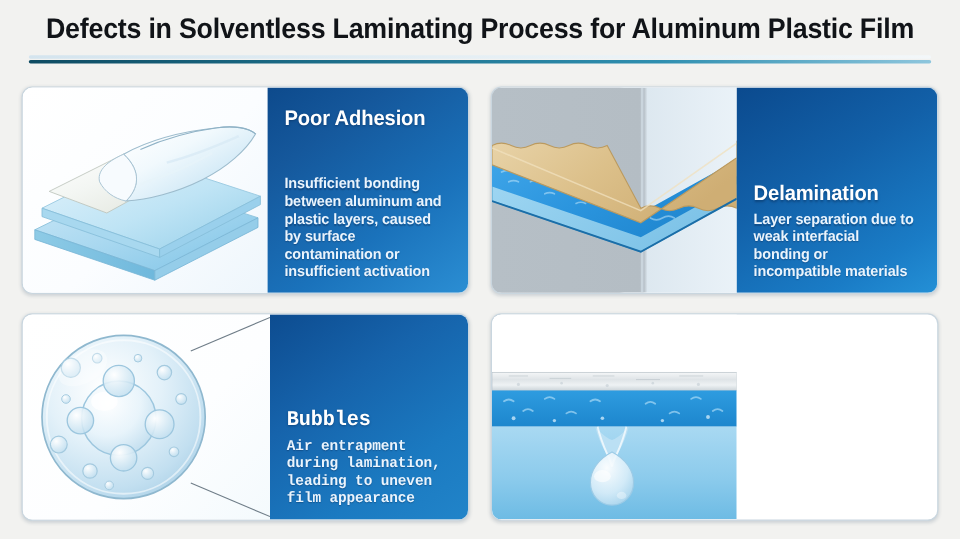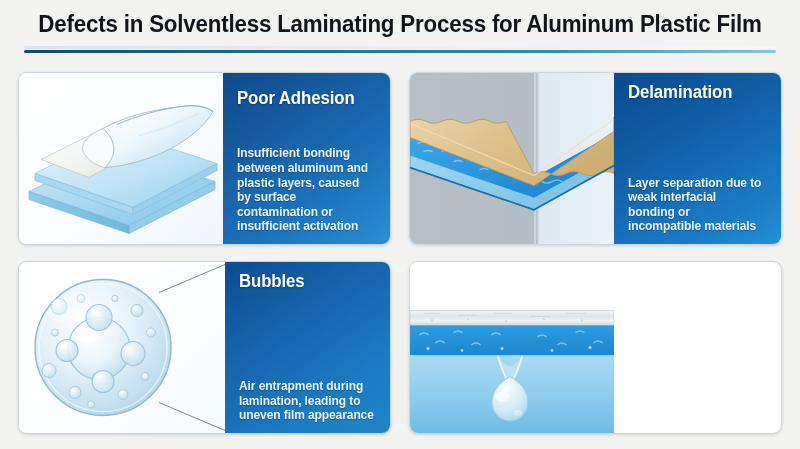--- a/index.html
+++ b/index.html
@@ -50,21 +50,21 @@
     display:flex;
   }
   .illus{position:relative;overflow:hidden;flex:0 0 auto;height:100%;}
   .panel{
     position:relative;flex:1 1 auto;height:100%;
     background:linear-gradient(150deg,#0f4c8f 0%,#1462a6 35%,#1a77c0 70%,#2287cf 100%);
     box-sizing:border-box;
     padding:16px 12px 10px 14px;
     display:flex;flex-direction:column;justify-content:space-between;
   }
-  .panel.mid{justify-content:space-between;padding-top:10px;}
+  .panel.mid{justify-content:flex-end;padding-top:10px;}
   .panel-h{
     color:#ffffff;font-weight:bold;font-size:17.5px;line-height:1.05;
     margin:0 0 5px 0;letter-spacing:-0.1px;
     text-shadow:0 1px 2px rgba(0,20,50,.35);
     transform:scaleX(0.96);transform-origin:left center;
     white-space:nowrap;
   }
   .panel-p{
     color:#eaf4fd;font-size:12.4px;line-height:1.18;font-weight:bold;
     margin:0;letter-spacing:-0.1px;
@@ -75,21 +75,21 @@
   
   .c1 .illus{width:204px;background:linear-gradient(135deg,#ffffff 0%,#fbfdff 55%,#eef6fc 100%);}
   .c1 .panel{background:linear-gradient(145deg,#0d4a8c 0%,#15589c 25%,#1a72bb 65%,#2b8ed3 100%);}
 
   
   .c2 .illus{width:204px;background:linear-gradient(to right,#b9c1c8 0%,#b6bfc6 52%,#dfe9f1 54%,#eaf2f8 100%);}
   .c2 .panel{background:linear-gradient(150deg,#0b4a8e 0%,#1260a8 40%,#1a7cc6 80%,#2490d6 100%);}
 
   
   .c3 .illus{width:206px;background:linear-gradient(135deg,#ffffff 0%,#fdfeff 60%,#f4fafd 100%);}
-  .c3 .panel{background:linear-gradient(145deg,#0d4c90 0%,#1663ab 35%,#1b7ac1 72%,#2184c9 100%);}
+  .c3 .panel{background:linear-gradient(145deg,#0d4c90 0%,#1663ab 35%,#1b7ac1 72%,#2184c9 100%);font-family:Liberation Mono, monospace;}
 
   
   .c4 .illus{width:204px;background:#ffffff;}
   .c4 .panel{background:linear-gradient(150deg,#0c4c92 0%,#1463ac 38%,#1a7cc6 78%,#2189cd 100%);}
 
   .svgfill{position:absolute;left:0;top:0;width:100%;height:100%;display:block;}
 </style>
 </head>
 <body>
 

